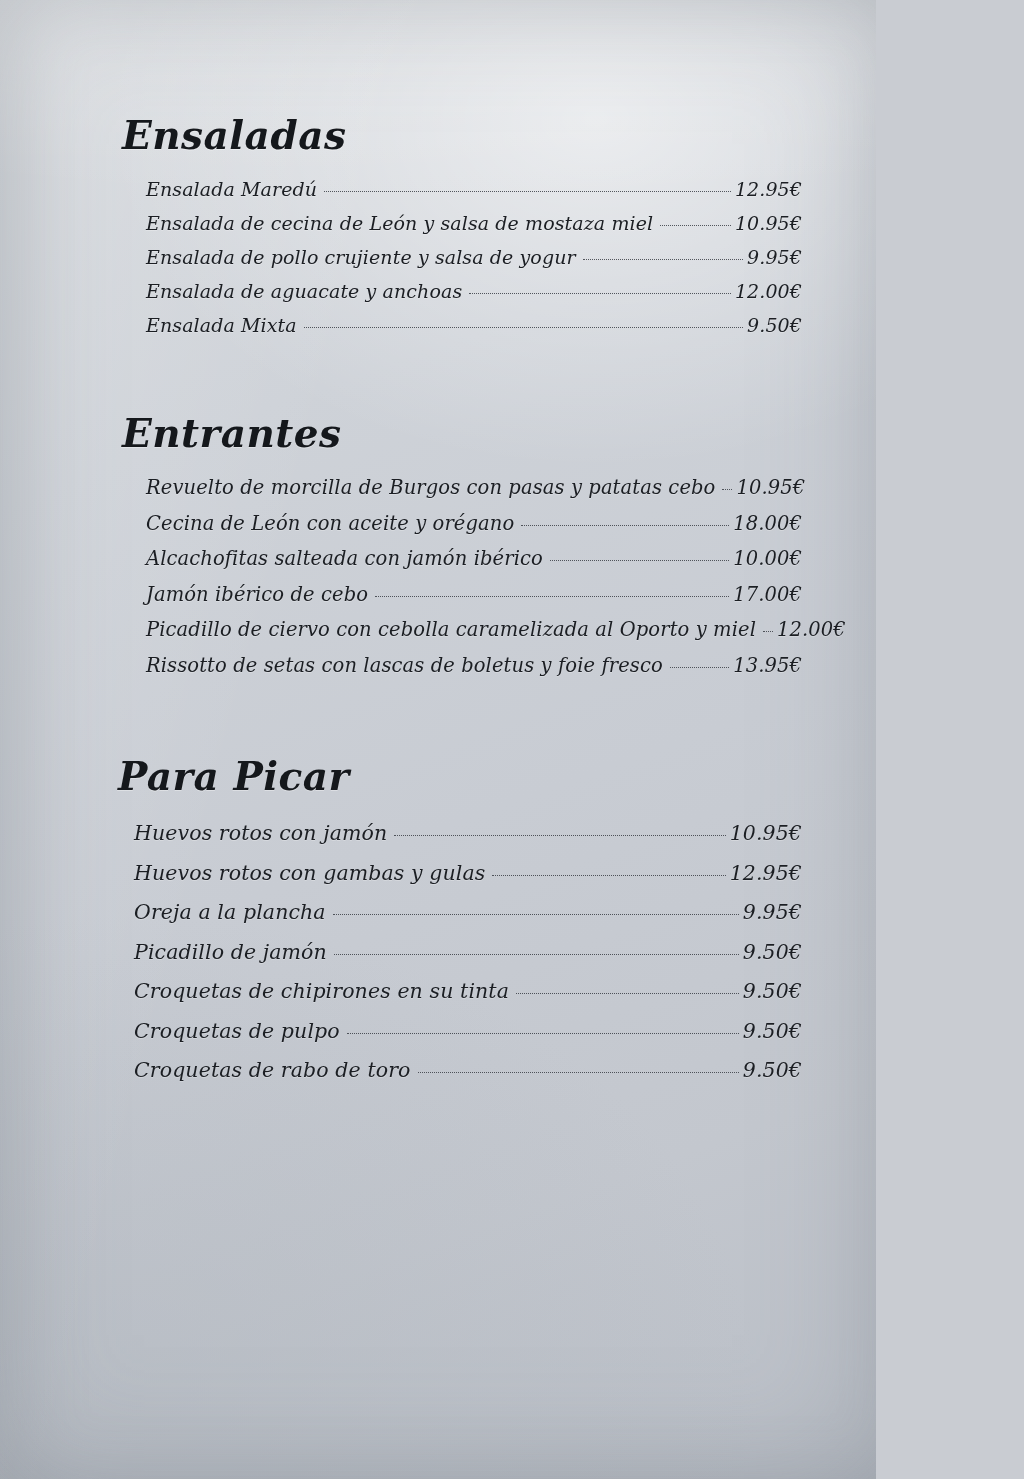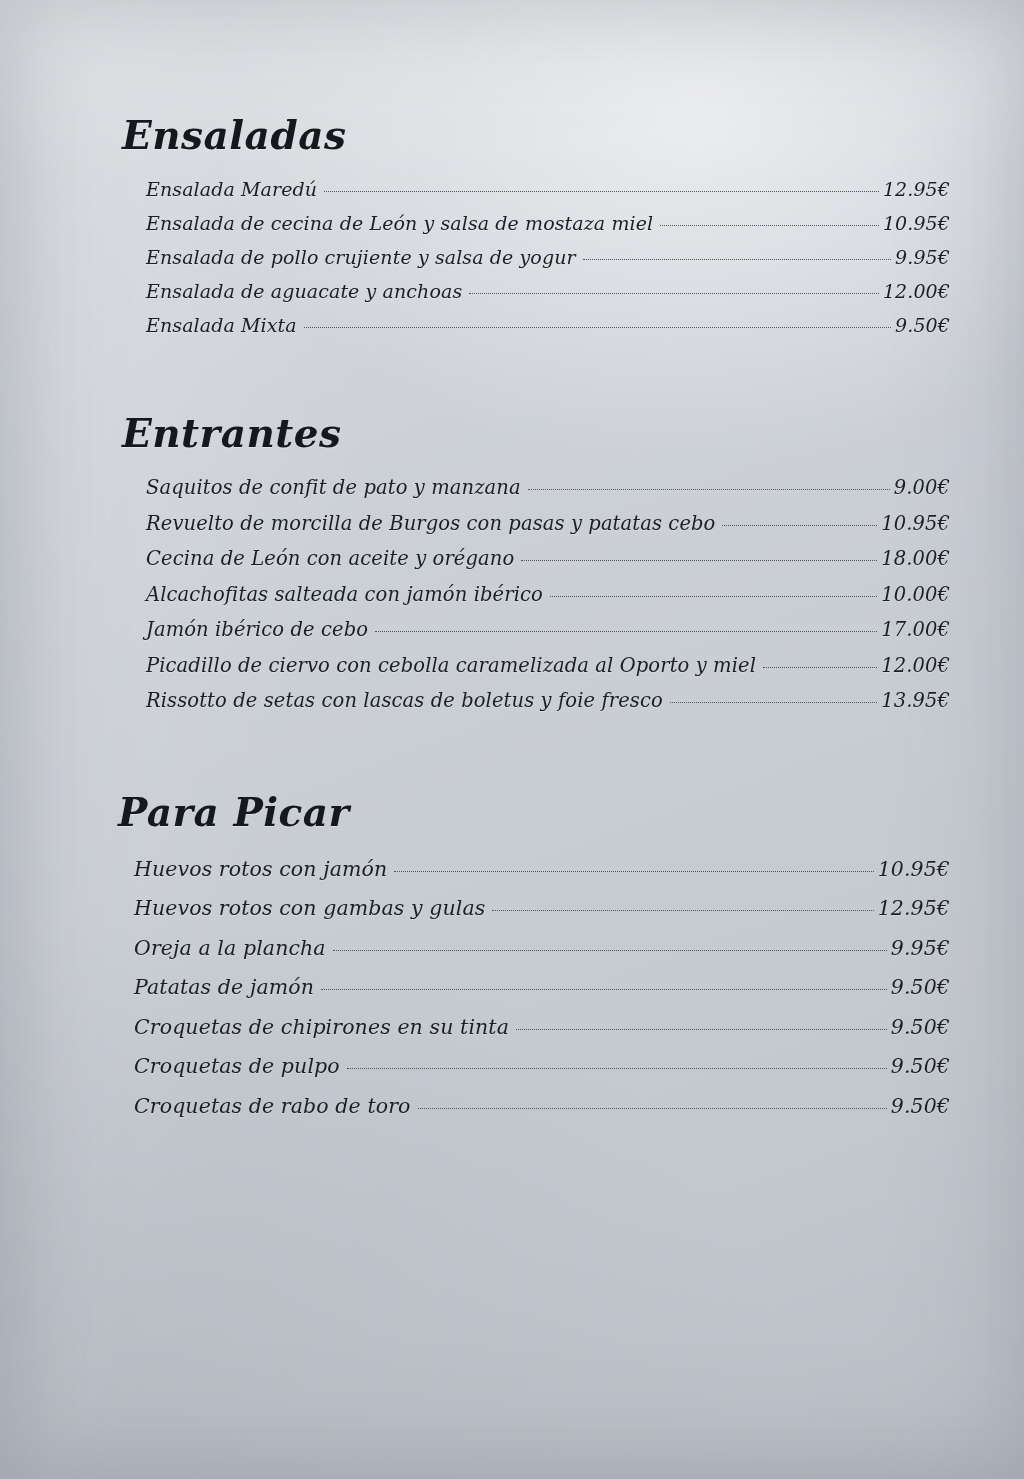--- a/index.html
+++ b/index.html
@@ -10,21 +10,21 @@
     width: 1024px;
     height: 1479px;
     overflow: hidden;
     background: #c9ccd2;
     font-family: "Liberation Serif", serif;
   }
 
   
   .page {
     position: relative;
-    width: 1024px;
+    width: 876px;
     height: 1479px;
     background:
       radial-gradient(ellipse 700px 500px at 68% 8%, rgba(255,255,255,0.55), rgba(255,255,255,0) 70%),
       radial-gradient(ellipse 900px 700px at 15% 95%, rgba(176,182,190,0.55), rgba(255,255,255,0) 70%),
       linear-gradient(160deg, #d7dade 0%, #ced2d8 28%, #c8ccd3 55%, #c3c7ce 78%, #b9bec6 100%);
   }
   .page::after {
     content: "";
     position: absolute;
     inset: 0;
@@ -143,25 +143,20 @@
           <span class="leader"></span>
           <span class="price">9.50€</span>
         </div>
       </div>
     </div>
 
     <div class="section s2">
       <div class="section-title">Entrantes</div>
       <div class="items">
         <div class="item">
-          <span class="name">Saquitos de confit de pato y manzana</span>
-          <span class="leader"></span>
-          <span class="price">9.00€</span>
-        </div>
-        <div class="item">
           <span class="name">Revuelto de morcilla de Burgos con pasas y patatas cebo</span>
           <span class="leader"></span>
           <span class="price">10.95€</span>
         </div>
         <div class="item">
           <span class="name">Cecina de León con aceite y orégano</span>
           <span class="leader"></span>
           <span class="price">18.00€</span>
         </div>
         <div class="item">
@@ -199,21 +194,21 @@
           <span class="name">Huevos rotos con gambas y gulas</span>
           <span class="leader"></span>
           <span class="price">12.95€</span>
         </div>
         <div class="item">
           <span class="name">Oreja a la plancha</span>
           <span class="leader"></span>
           <span class="price">9.95€</span>
         </div>
         <div class="item">
-          <span class="name">Patatas de jamón</span>
+          <span class="name">Picadillo de jamón</span>
           <span class="leader"></span>
           <span class="price">9.50€</span>
         </div>
         <div class="item">
           <span class="name">Croquetas de chipirones en su tinta</span>
           <span class="leader"></span>
           <span class="price">9.50€</span>
         </div>
         <div class="item">
           <span class="name">Croquetas de pulpo</span>

